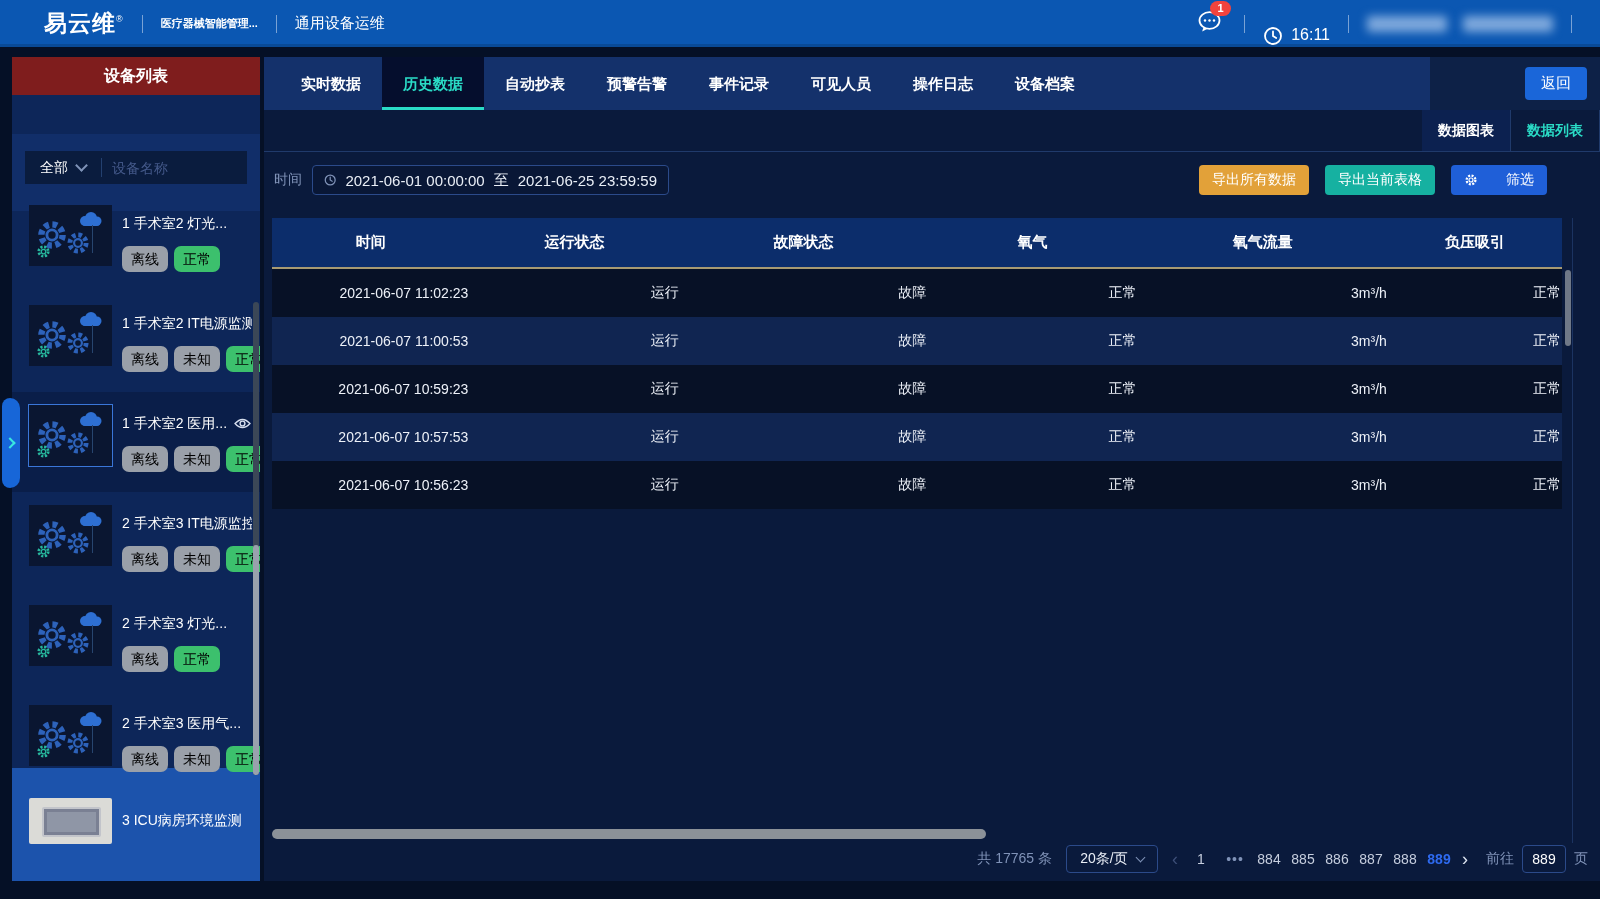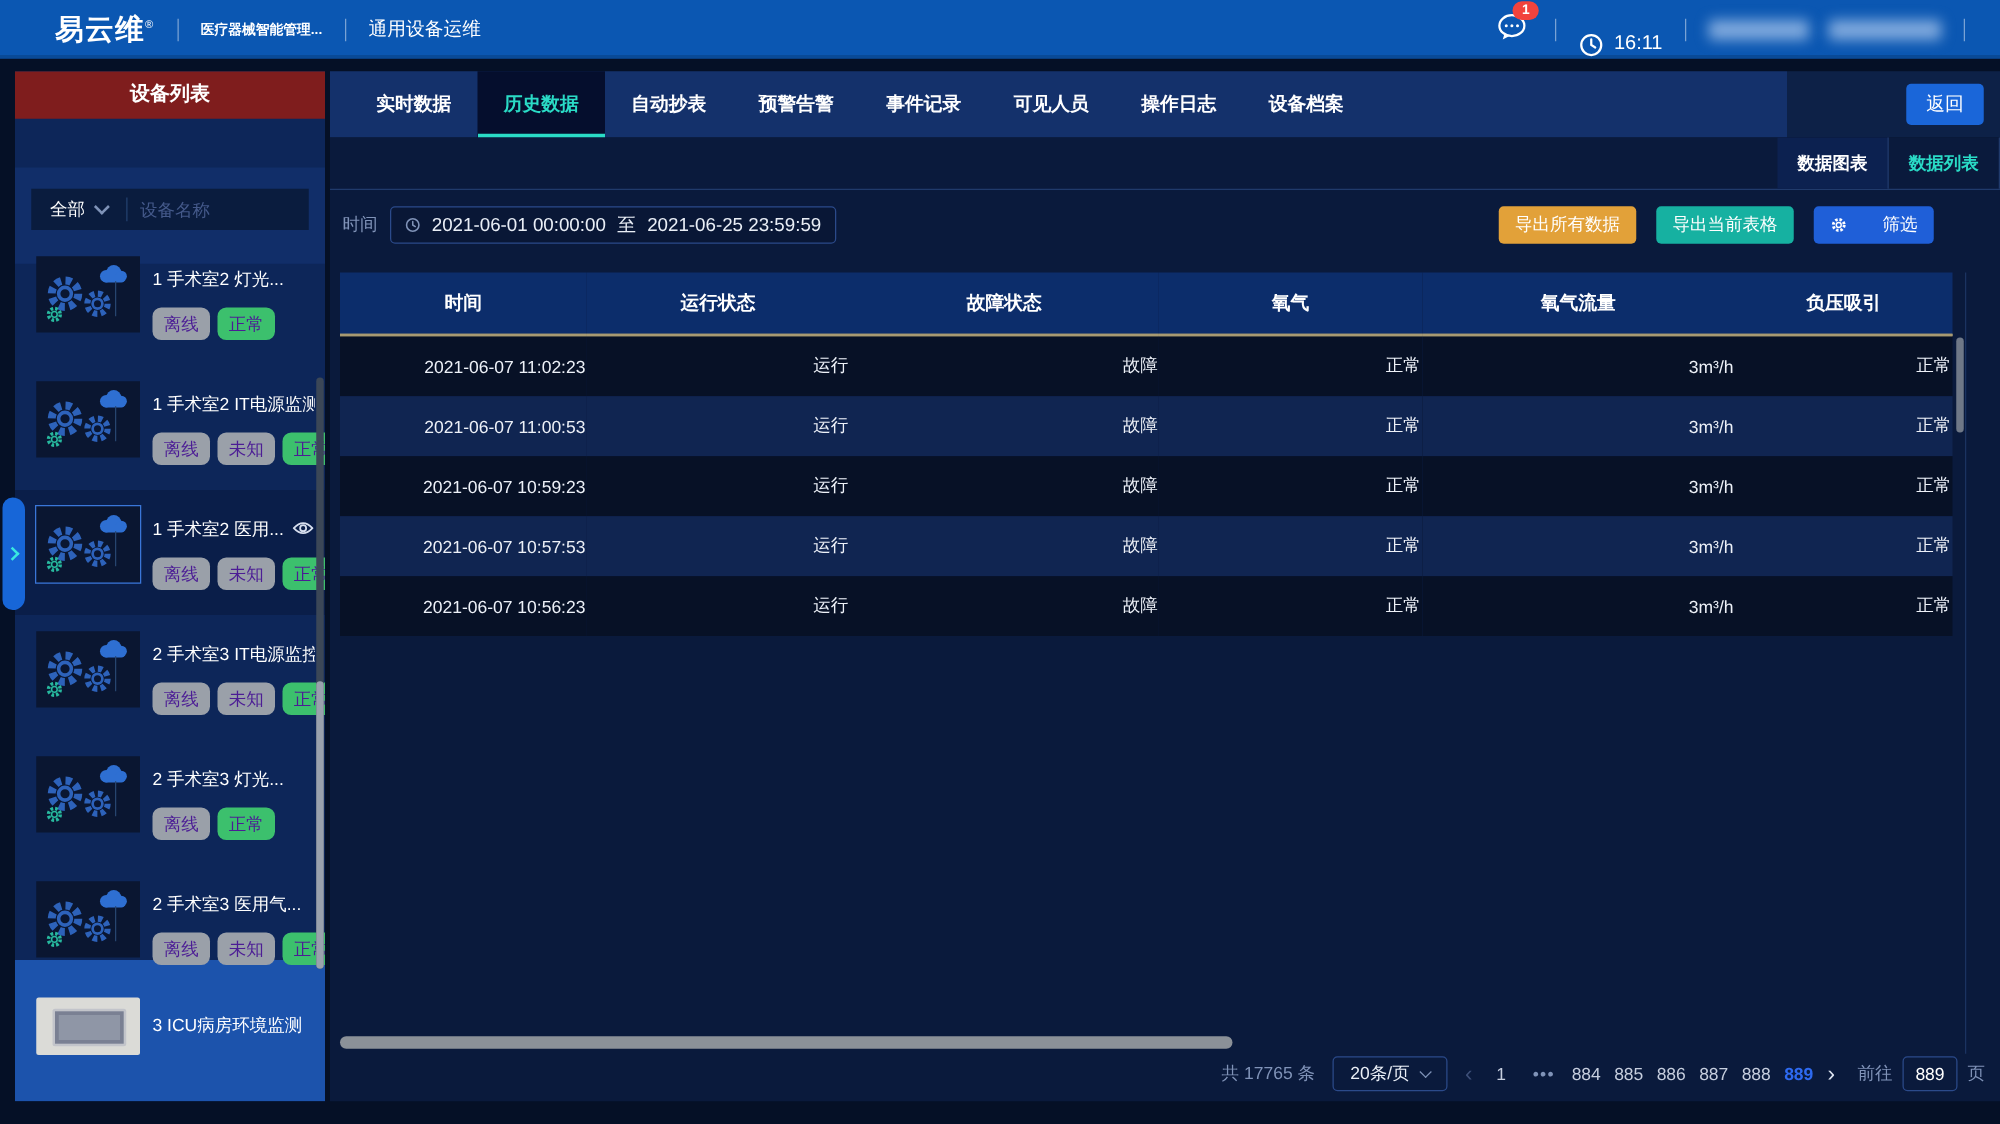--- a/index.html
+++ b/index.html
@@ -42,21 +42,21 @@
   .thumb .g2{left:36px;top:25px;}
   .thumb .g3{left:7px;top:39px;}
   .thumb .cloud{left:auto;right:9px;top:6px;}
   .thumb .stem{position:absolute;left:63px;top:20px;width:1px;height:28px;background:#27456f;}
   .thumb.panel{background:#dbdbd7;height:46px;border-radius:2px;}
   .panel-screen{position:absolute;left:13px;top:9px;width:55px;height:26px;background:#8f96a6;border:2px solid #c2c4ca;border-radius:2px;box-shadow:inset 0 0 0 3px #7a8093;}
   .dev-title{position:absolute;left:110px;top:23px;right:8px;color:#fff;font-size:14px;white-space:nowrap;overflow:hidden;}
   .device-item.selected .dev-title{right:32px;}
   .eye{position:absolute;right:9px;top:24px;}
   .dev-badges{position:absolute;left:110px;top:54px;display:flex;gap:6px;}
-  .badge{height:26px;line-height:26px;padding:0 9px;border-radius:7px;color:#4c1d95;font-size:14px;white-space:nowrap;}
+  .badge{height:26px;line-height:26px;padding:0 9px;border-radius:7px;color:#000000;font-size:14px;white-space:nowrap;}
   .badge.gray{background:#9aa0a9;}
   .badge.green{background:#3cc06d;}
   .device-item.small{height:70px;}
   .device-item.small .thumb{top:6px;}
   .device-item.small .dev-title{top:20px;}
   .sb-track{position:absolute;right:1px;top:245px;width:6px;height:473px;background:#3b4757;border-radius:3px;z-index:3;}
   .sb-thumb{position:absolute;right:1px;top:488px;width:6px;height:230px;background:#99a1ad;border-radius:3px;z-index:4;cursor:pointer;}
 
   .collapse-handle{position:absolute;left:2px;top:398px;width:18px;height:90px;background:#1766d8;border-radius:9px 11px 11px 9px;display:flex;align-items:center;justify-content:center;cursor:pointer;z-index:5;}
   .chev-right{width:6px;height:6px;border-top:2px solid #39e8e0;border-right:2px solid #39e8e0;transform:rotate(45deg);margin-left:-3px;}

